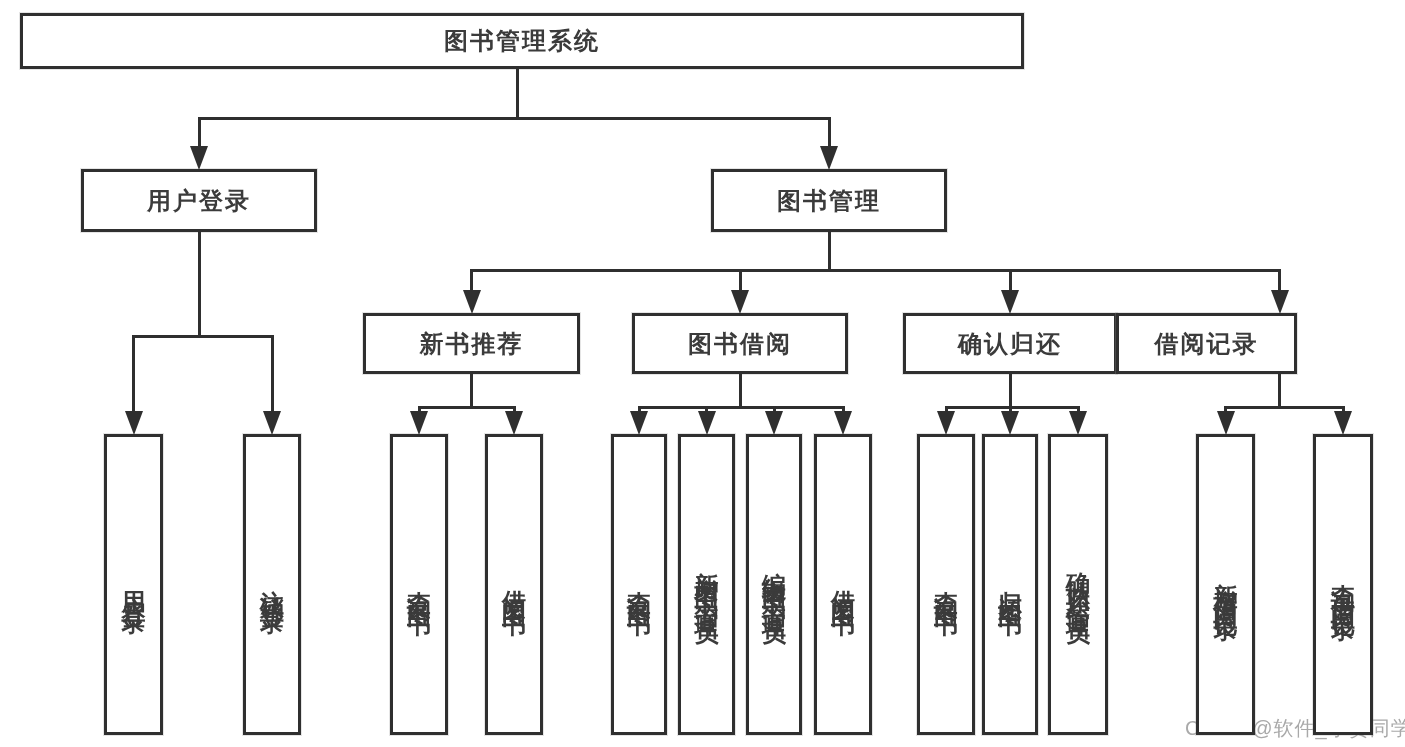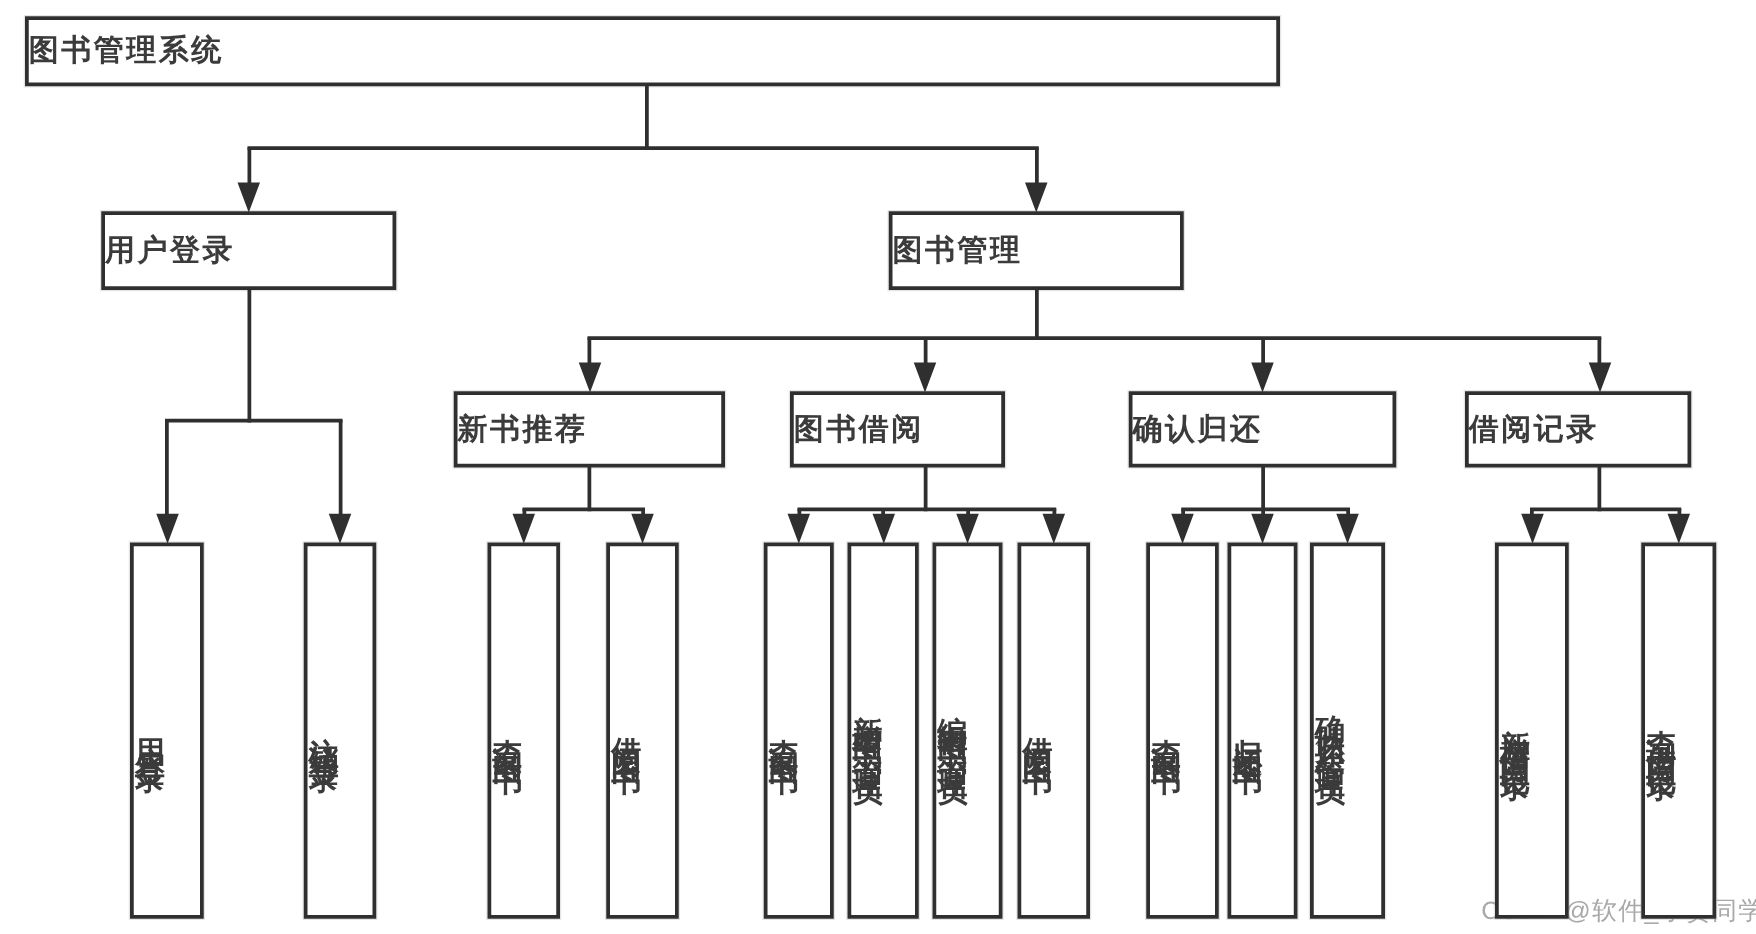--- a/index.html
+++ b/index.html
@@ -17,21 +17,21 @@
     background:var(--bg);
     overflow:hidden;
   }
   .node{
     position:absolute;
     box-sizing:border-box;
     border:3px solid var(--line);
     background:#fff;
     display:flex;
     align-items:center;
-    justify-content:flex-start;
+    justify-content:center;
     box-shadow:0 0 0 1px rgba(150,150,150,0.25);
   }
   .node .lbl{
     color:var(--text);
     font-size:24px;
     font-weight:600;
     letter-spacing:2px;
     white-space:nowrap;
     line-height:1;
   }
@@ -73,27 +73,27 @@
     </div>
     <div class="node" style="left: 81px; top: 169px; width: 236px; height: 63px;">
       <span class="lbl">用户登录</span>
     </div>
     <div class="node" style="left: 711px; top: 169px; width: 236px; height: 63px;">
       <span class="lbl">图书管理</span>
     </div>
     <div class="node" style="left: 363px; top: 313px; width: 217px; height: 61px;">
       <span class="lbl">新书推荐</span>
     </div>
-    <div class="node" style="left: 632px; top: 313px; width: 172px; height: 61px;">
+    <div class="node" style="left: 632px; top: 313px; width: 216px; height: 61px;">
       <span class="lbl">图书借阅</span>
     </div>
     <div class="node" style="left: 903px; top: 313px; width: 214px; height: 61px;">
       <span class="lbl">确认归还</span>
     </div>
-    <div class="node" style="left: 1172px; top: 313px; width: 181px; height: 61px;">
+    <div class="node" style="left: 1116px; top: 313px; width: 181px; height: 61px;">
       <span class="lbl">借阅记录</span>
     </div>
     <div class="node vertical" style="left: 104px; top: 434px; width: 59px; height: 301px;">
       <span class="lbl">用户登录</span>
     </div>
     <div class="node vertical" style="left: 243px; top: 434px; width: 58px; height: 301px;">
       <span class="lbl">注销登录</span>
     </div>
     <div class="node vertical" style="left: 390px; top: 434px; width: 58px; height: 301px;">
       <span class="lbl">查询图书</span>

